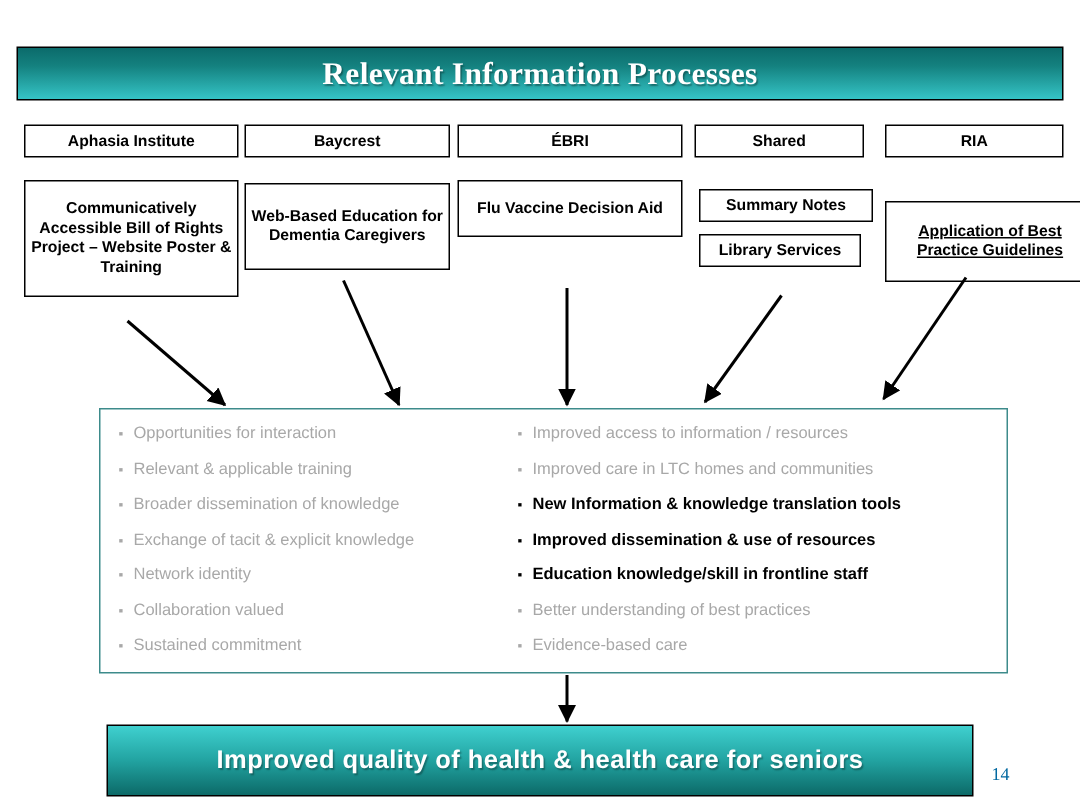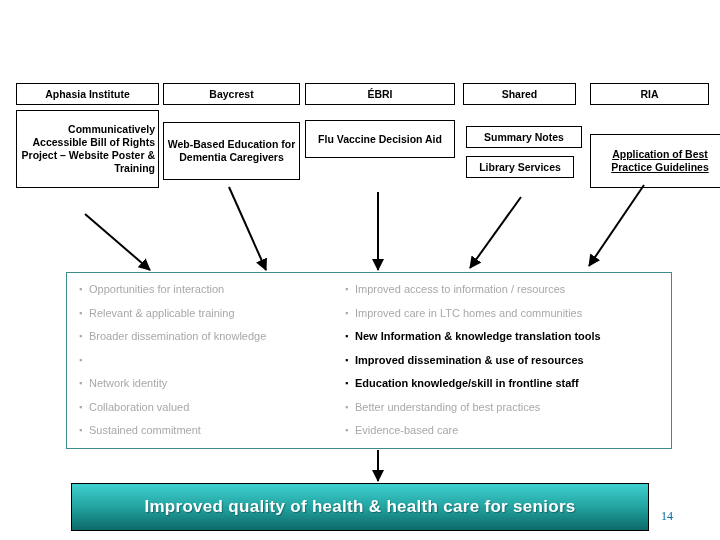--- a/index.html
+++ b/index.html
@@ -157,28 +157,31 @@
     width: 720px;
     height: 540px;
     pointer-events: none;
   }
 </style>
 </head>
 <body>
 
 <div id="slide">
 
+  <div id="title-banner">
+    <div id="title-text">Relevant Information Processes</div>
+  </div>
 
   <div class="col-head" style="left:16px; width:143px;">Aphasia Institute</div>
   <div class="col-head" style="left:163px; width:137px;">Baycrest</div>
   <div class="col-head" style="left:305px; width:150px;">ÉBRI</div>
   <div class="col-head" style="left:463px; width:113px;">Shared</div>
   <div class="col-head" style="left:590px; width:119px;">RIA</div>
 
-  <div class="proj-box" style="left:16px; top:110px; width:143px; height:78px;text-align:right;">Communicatively Accessible Bill of Rights Project – Website Poster &amp; Training</div>
+  <div class="proj-box" style="left:16px; top:120px; width:143px; height:78px;">Communicatively Accessible Bill of Rights Project – Website Poster &amp; Training</div>
 
   <div class="proj-box" style="left:163px; top:122px; width:137px; height:58px;">Web-Based Education for Dementia Caregivers</div>
 
   <div class="proj-box" style="left:305px; top:120px; width:150px; height:38px;">Flu Vaccine Decision Aid</div>
 
   <div class="proj-box" style="left:466px; top:126px; width:116px; height:22px;">Summary Notes</div>
   <div class="proj-box" style="left:466px; top:156px; width:108px; height:22px;">Library Services</div>
 
   <div class="proj-box" style="left:590px; top:134px; width:140px; height:54px;text-decoration:underline;">Application of Best Practice Guidelines</div>
 
@@ -205,20 +208,21 @@
       <div class="bullet-item">
         <span class="bullet-marker">▪</span>
         <span>Relevant &amp; applicable training</span>
       </div>
       <div class="bullet-item">
         <span class="bullet-marker">▪</span>
         <span>Broader dissemination of knowledge</span>
       </div>
       <div class="bullet-item">
         <span class="bullet-marker">▪</span>
+        <span>Exchange of tacit &amp; explicit knowledge</span>
       </div>
       <div class="bullet-item">
         <span class="bullet-marker">▪</span>
         <span>Network identity</span>
       </div>
       <div class="bullet-item">
         <span class="bullet-marker">▪</span>
         <span>Collaboration valued</span>
       </div>
       <div class="bullet-item">

